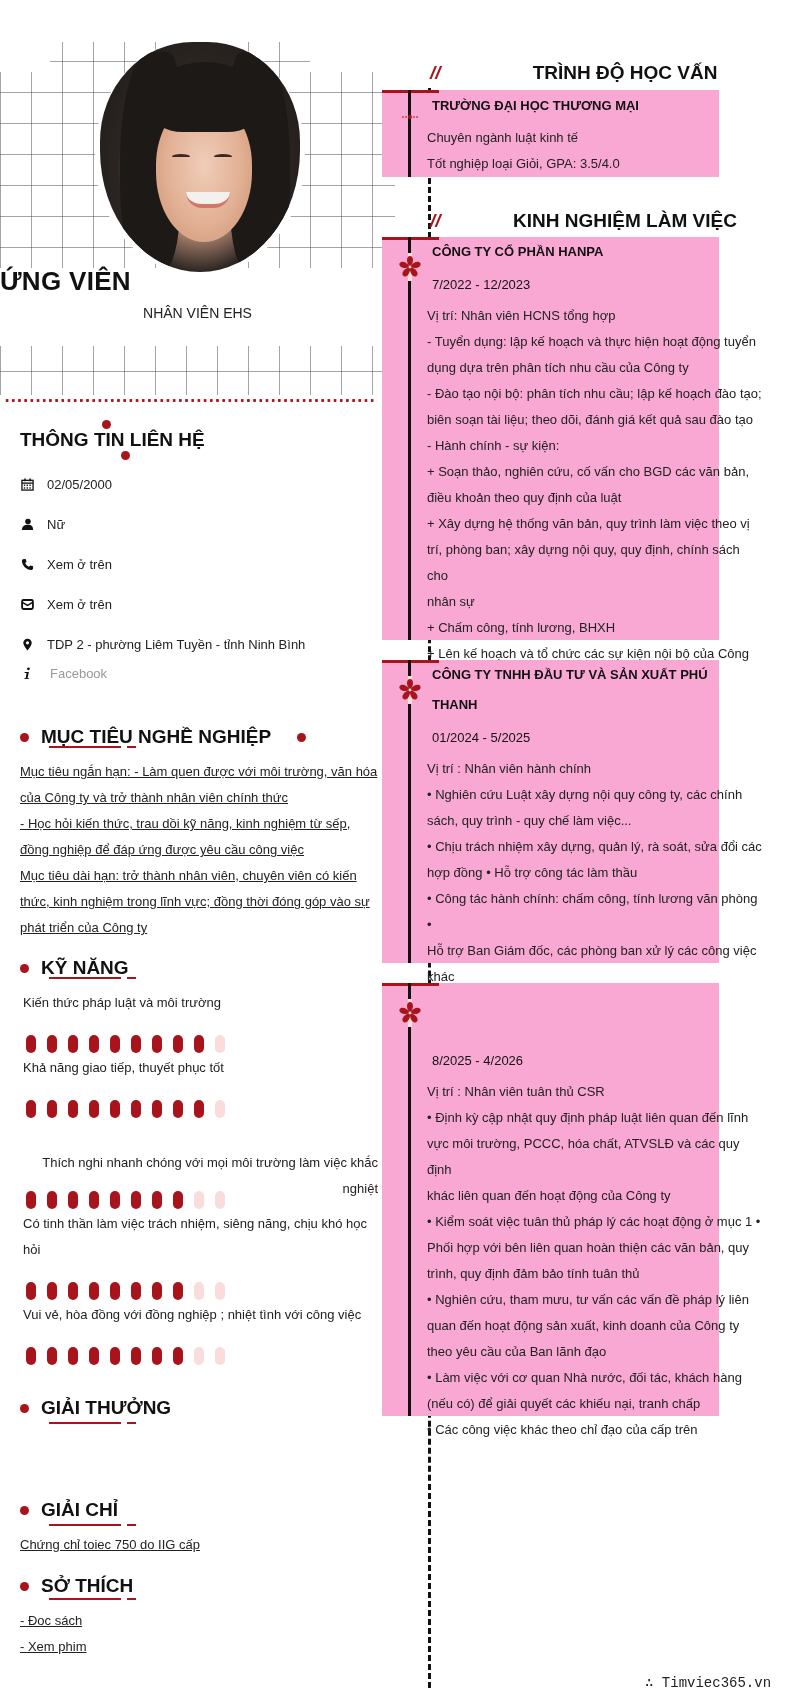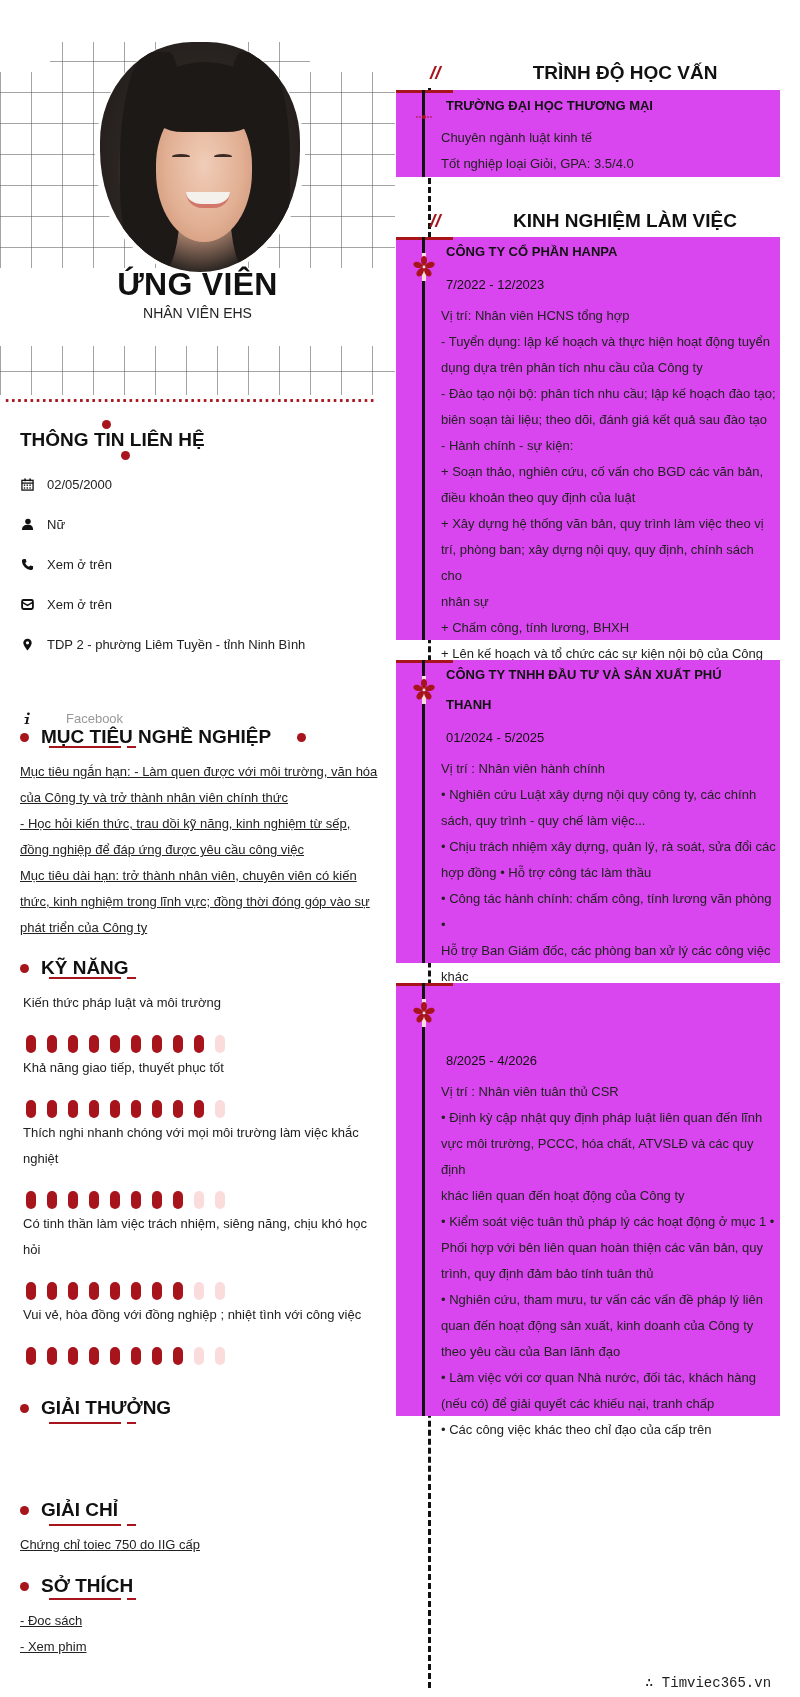--- a/index.html
+++ b/index.html
@@ -55,22 +55,22 @@
     border-radius: 45% 45% 50% 50%;
     background: radial-gradient(ellipse at 50% 45%, #f0cdb8 0%, #e2b094 55%, #c98e70 100%);
   }
   .photo .hair-l { position: absolute; left: 20px; top: 10px; width: 60px; height: 220px; background: #1d1917; border-radius: 50% 20% 30% 40%; }
   .photo .hair-r { position: absolute; left: 130px; top: 10px; width: 60px; height: 220px; background: #1d1917; border-radius: 20% 50% 40% 30%; }
   .photo .bangs { position: absolute; left: 50px; top: 20px; width: 110px; height: 70px; background: #1d1917; border-radius: 50% 50% 30% 30%; }
   .photo .mouth { position: absolute; left: 86px; top: 150px; width: 44px; height: 16px; background: #f4f0ec; border-radius: 0 0 20px 20px; border-bottom: 4px solid #d2776a; }
   .photo .eye { position: absolute; top: 112px; width: 18px; height: 5px; border-top: 3px solid #3a2a25; border-radius: 50% 50% 0 0; }
 
   .name {
-    position: absolute; left: 0; top: 266px; width: 395px; text-align: center;
-    font-size: 32px; font-weight: 700; color: #111; letter-spacing: 0.3px;
+    position: absolute; left: 0; top: 266px; width: 395px; 
+    font-size: 26px; font-weight: 700; color: #111; letter-spacing: 0.3px;
   }
   .role {
     position: absolute; left: 0; top: 305px; width: 395px; text-align: center;
     font-size: 14px; color: #222;
   }
   .dotted-line {
     position: absolute; left: 4px; top: 399px; width: 372px; height: 3px;
     background-image: radial-gradient(circle, #a8141c 1.3px, transparent 1.6px);
     background-size: 6.2px 3px;
   }
@@ -126,21 +126,21 @@
     position: absolute; left: 400px; width: 390px; height: 30px; display: flex; align-items: center;
   }
   .rhead .slash {
     position: absolute; left: 30px; font-size: 19px; font-weight: 700; color: #a8141c; font-style: italic;
   }
   .rhead .ttl {
     position: absolute; left: 60px; width: 330px; text-align: center;
     font-size: 19px; font-weight: 700; color: #111;
   }
   .card {
-    position: absolute; left: 396px; width: 384px; background: #d946ef;
+    position: absolute; left: 382px; width: 337px; background: #f9a8d4;
   }
   .card .topbar {
     position: absolute; left: 0; top: 0; width: 57px; height: 3px; background: #a8141c;
   }
   .card .solid-line {
     position: absolute; left: 26px; top: 0; width: 3px; background: #111;
   }
   .card .co {
     position: absolute; left: 50px; width: 320px; font-size: 13px; font-weight: 700; color: #111; line-height: 30px;
   }
@@ -243,21 +243,21 @@
   </div>
   <div class="contact-row" style="top:637px;">
     <span class="ico">
       <svg viewBox="0 0 14 14">
           <path d="M7 0.8 C4.3 0.8 2.5 2.8 2.5 5.2 C2.5 8.3 7 13.5 7 13.5 C7 13.5 11.5 8.3 11.5 5.2 C11.5 2.8 9.7 0.8 7 0.8 Z" fill="#111"></path>
           <circle cx="7" cy="5.2" r="1.7" fill="#fff"></circle>
         </svg>
     </span>
     <span>TDP 2 - phường Liêm Tuyền - tỉnh Ninh Bình</span>
   </div>
-  <div class="contact-row" style="top:711px;gap:16px;">
+  <div class="contact-row" style="top:666px;">
     <span class="ico">
       <svg viewBox="0 0 14 14">
           <circle cx="8" cy="2" r="1.5" fill="#111"></circle>
           <path d="M4 5.5 L8.5 5.5 L7 12 L9 12 L8.6 13 L3.5 13 L3.8 12 L5 12 L6 6.5 L3.8 6.5 Z" fill="#111"></path>
         </svg>
     </span>
     <span class="facebook">Facebook</span>
   </div>
 
   <div class="sec-title" style="top:726px;">
@@ -305,21 +305,21 @@
       <span class="d on"></span>
       <span class="d on"></span>
       <span class="d on"></span>
       <span class="d on"></span>
       <span class="d on"></span>
       <span class="d on"></span>
       <span class="d on"></span>
       <span class="d off"></span>
     </div>
 
-  <div class="skill-label" style="top:1120px;">Thích nghi nhanh chóng với mọi môi trường làm việc khắc nghiệt</div>
+  <div class="skill-label" style="top:1150px;text-align:right;">Thích nghi nhanh chóng với mọi môi trường làm việc khắc nghiệt</div>
   <div class="skill-dots" style="top:1191px;">
       <span class="d on"></span>
       <span class="d on"></span>
       <span class="d on"></span>
       <span class="d on"></span>
       <span class="d on"></span>
       <span class="d on"></span>
       <span class="d on"></span>
       <span class="d on"></span>
       <span class="d off"></span>

